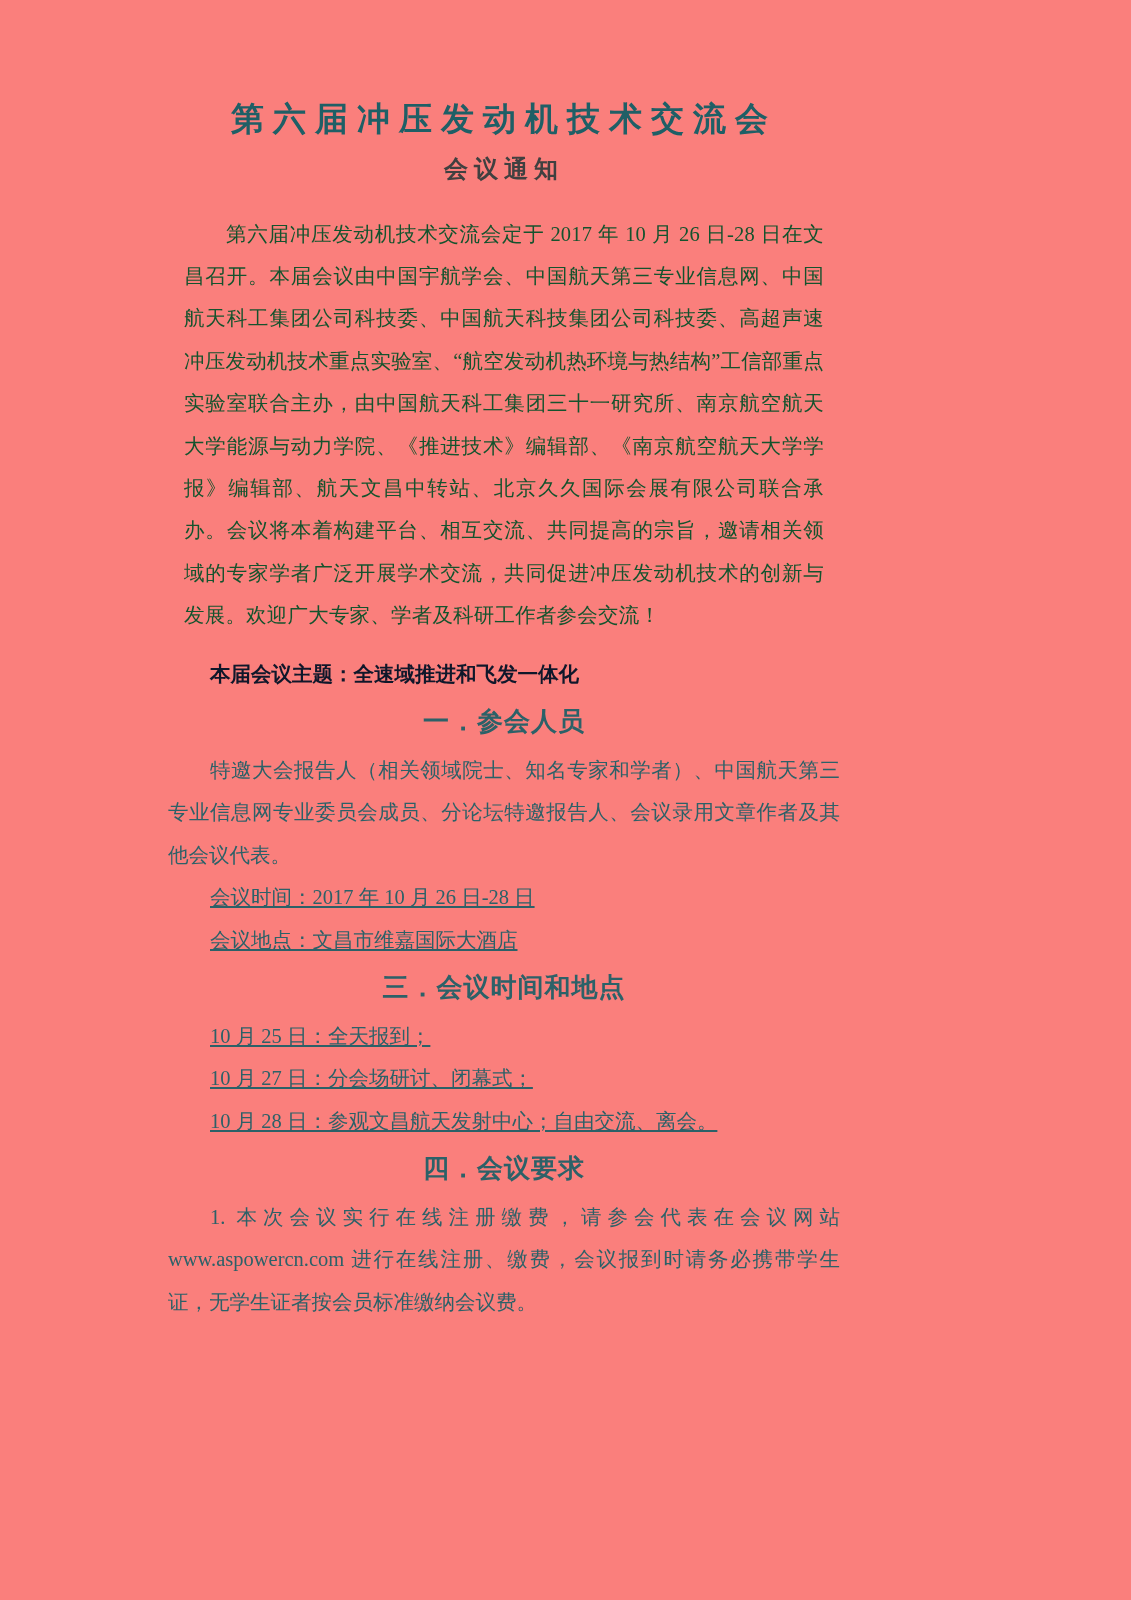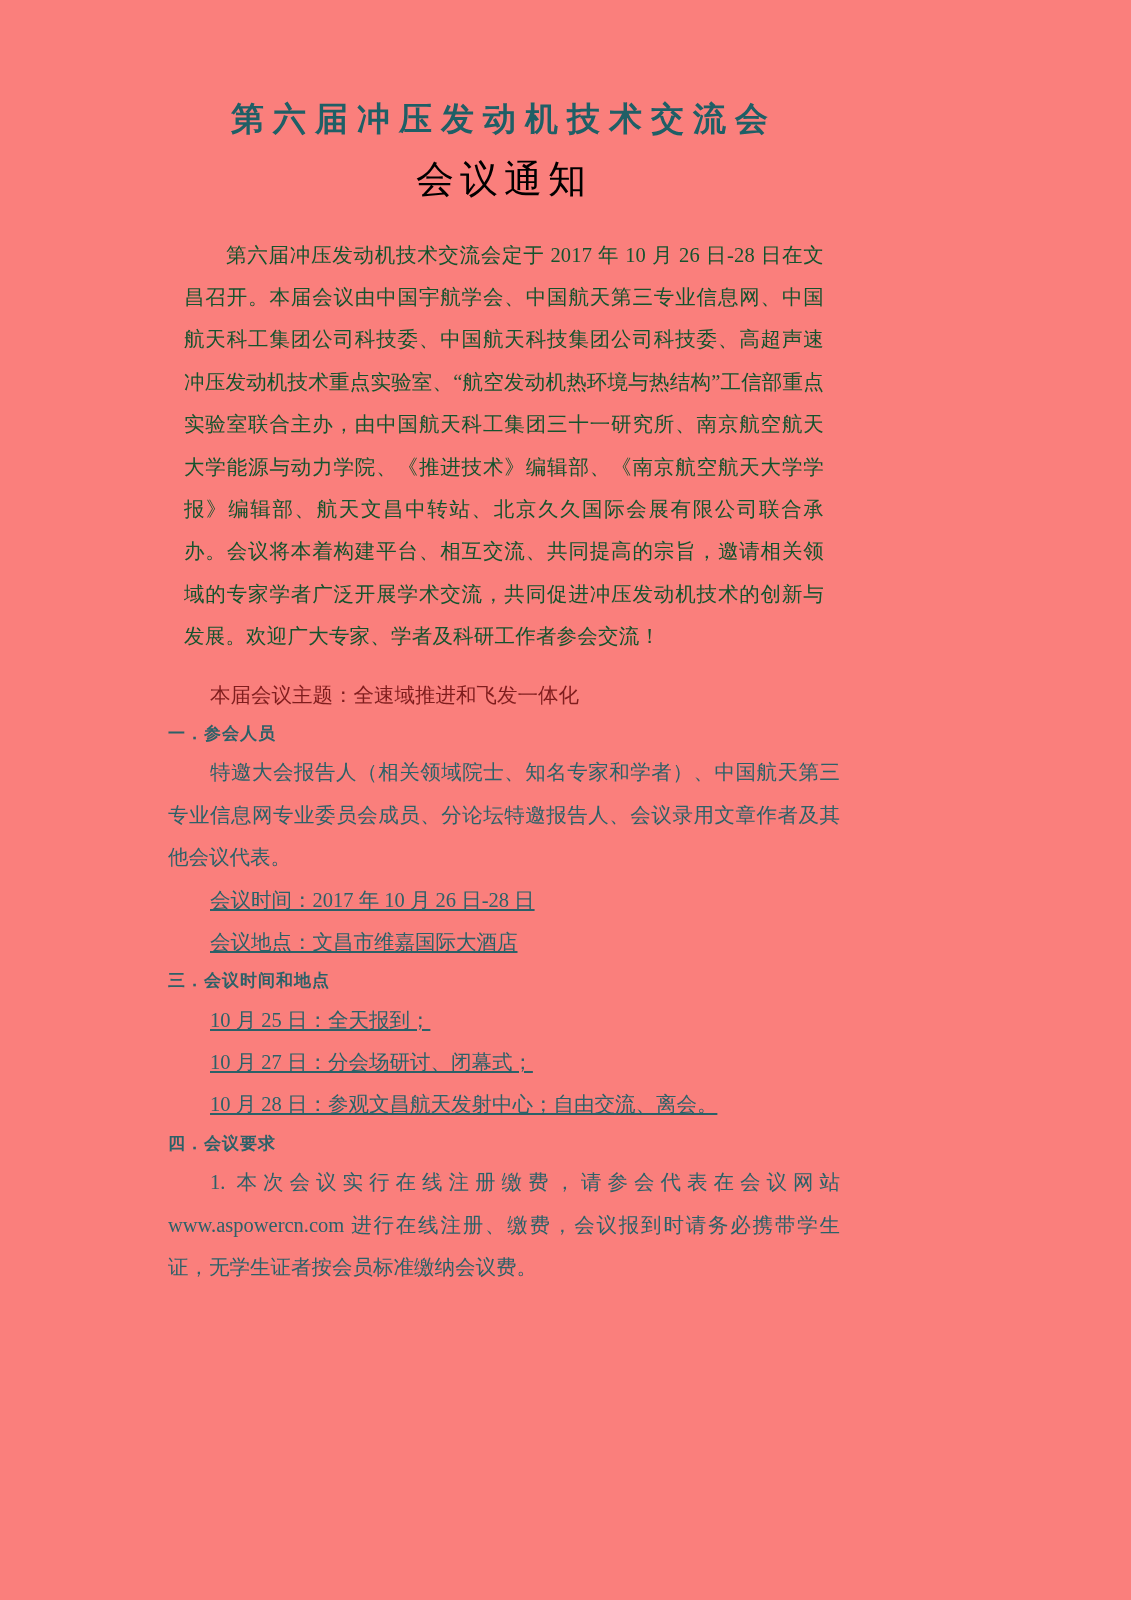--- a/index.html
+++ b/index.html
@@ -26,52 +26,53 @@
     margin-bottom: 26px;
   }
   .title-line1 {
     font-size: 33px;
     font-weight: bold;
     letter-spacing: 9px;
     line-height: 1.5;
     color: #1f5f66;
   }
   .title-line2 {
-    font-size: 38px;
-    font-weight: normal;
+    font-size: 24px;
+    font-weight: bold;
     letter-spacing: 6px;
     line-height: 1.5;
-    color: #000000;
+    color: #404040;
     margin-top: 6px;
   }
   p.body-para {
     font-size: 20.5px;
     line-height: 2.07;
     text-align: justify;
     text-justify: inter-ideograph;
     margin: 16px;
     text-indent: 42px;
     color: #14532d;
     letter-spacing: 0.2px;
   }
   .theme-line {
     font-size: 20.5px;
     line-height: 2.07;
     margin: 0;
     text-indent: 42px;
-    font-weight: normal;
-    color: #7f1d1d;
+    font-weight: bold;
+    color: #0f172a;
   }
   .section-head {
-    font-size: 17px;
+    font-size: 26px;
     line-height: 2.07;
     margin: 0;
     font-weight: bold;
     color: #2c6168;
     letter-spacing: 1px;
+    text-align: center;
   }
   .indent-line {
     font-size: 20.5px;
     line-height: 2.07;
     margin: 0;
     text-indent: 42px;
     color: #2c6168;
     text-decoration: underline;
   }
   .sub-para {

